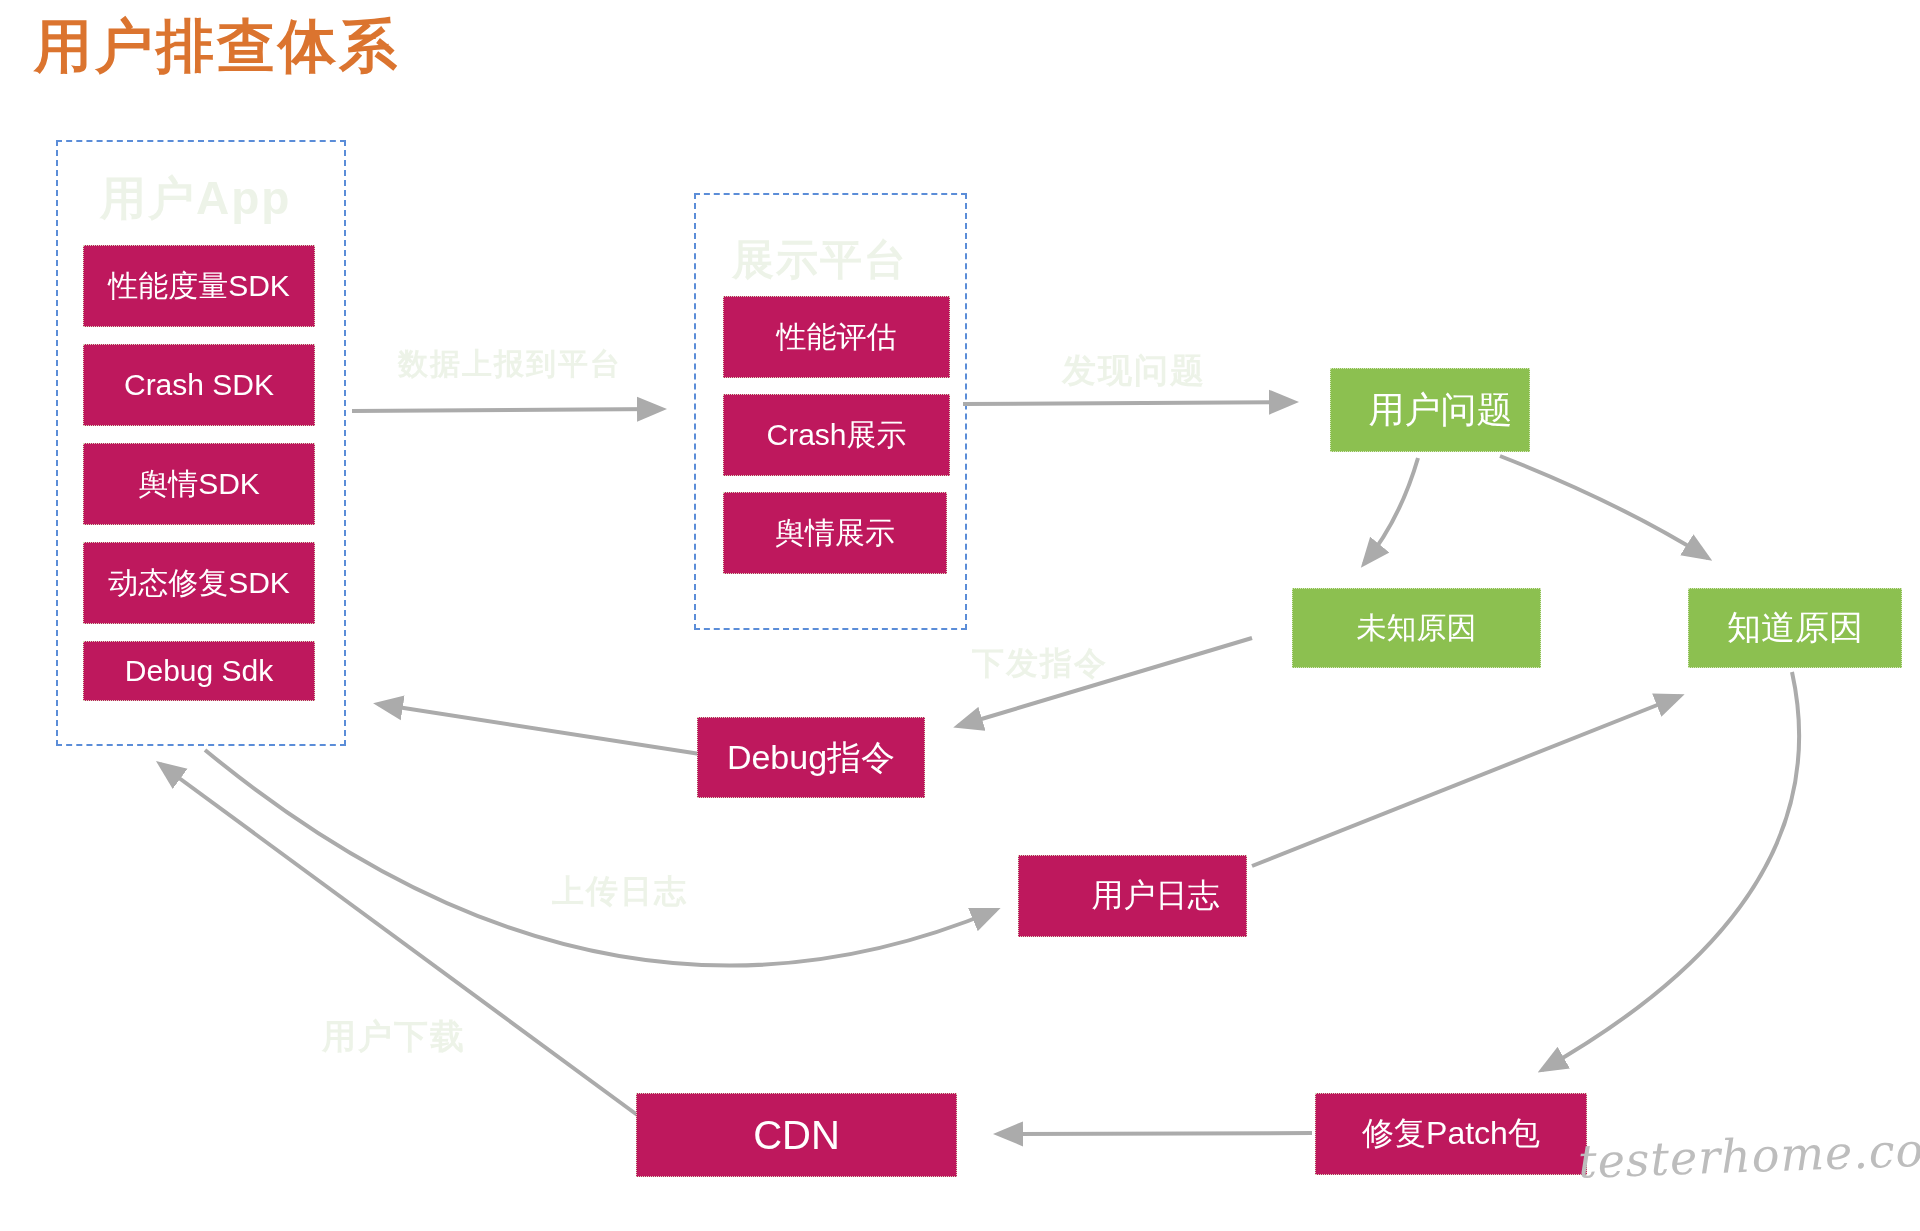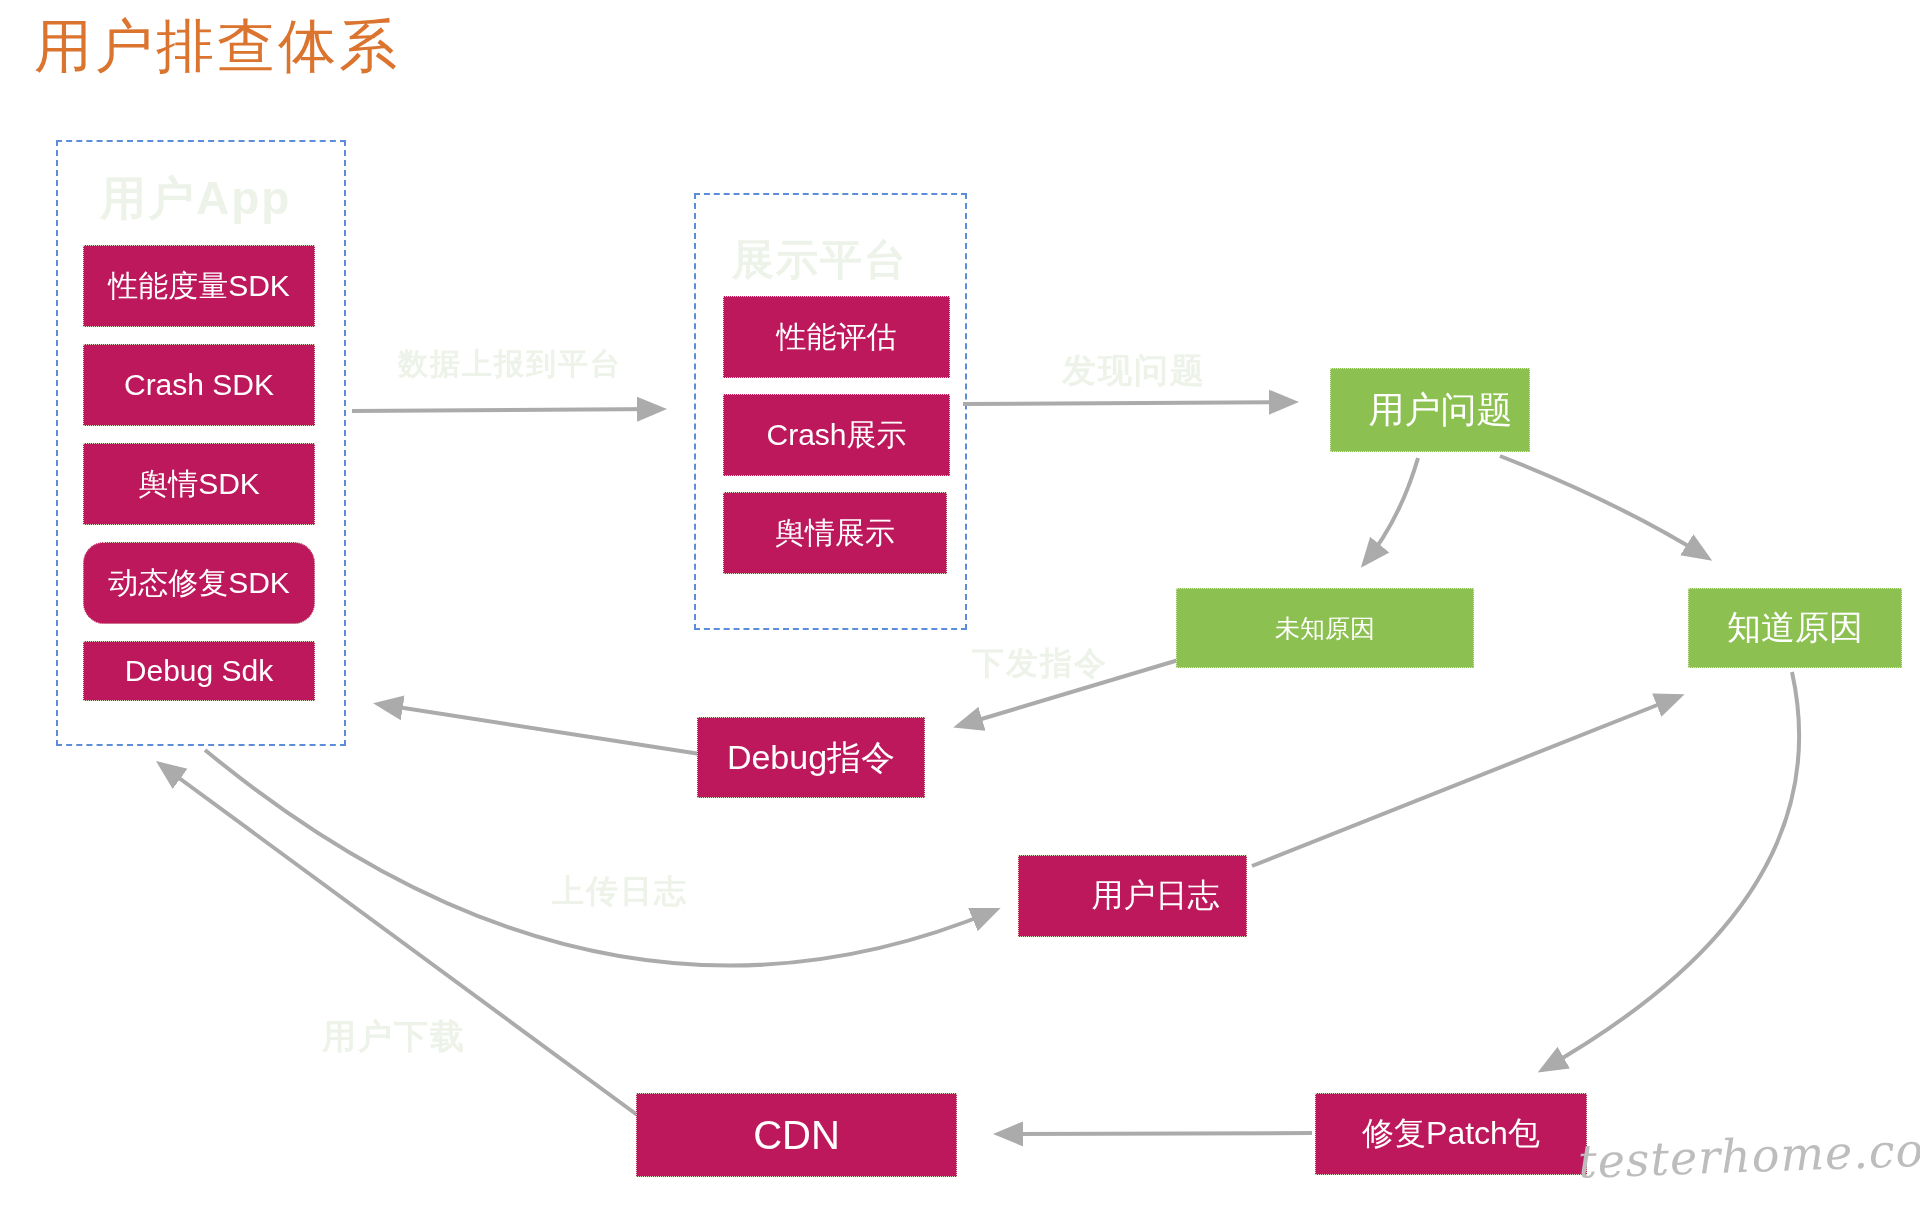--- a/index.html
+++ b/index.html
@@ -1,21 +1,21 @@
 <!DOCTYPE html>
 <html><head>
 <meta charset="utf-8">
 <style>
   html,body{margin:0;padding:0;background:#ffffff;}
   #stage{
     position:relative;width:1920px;height:1231px;background:#ffffff;overflow:hidden;
     font-family:"Liberation Sans","DejaVu Sans",sans-serif;
   }
   .page-title{
-    position:absolute;left:34px;top:8px;font-size:58px;font-weight:400;
+    position:absolute;left:34px;top:8px;font-size:58px;font-weight:700;
     color:#DB742F;letter-spacing:3px;
   }
   .dashed-group{
     position:absolute;border:2px dashed #5b8dd8;background:transparent;z-index:2;
   }
   .ghost{
     position:absolute;color:#edf3e8;font-weight:600;white-space:nowrap;z-index:1;
     letter-spacing:2px;
   }
   .node{
@@ -67,29 +67,29 @@
       <path d="M1252 866 L1680 696" marker-end="url(#arw)"></path>
       <path d="M1792 672 Q1842 900 1542 1070" marker-end="url(#arw)"></path>
       <path d="M1312 1133 L998 1134" marker-end="url(#arw)"></path>
       <path d="M655 1128 L160 764" marker-end="url(#arw)"></path>
     </g>
   </svg>
 
   <div class="node node-blue" style="left:83px;top:245px;width:232px;height:82px;font-size:30px;">性能度量SDK</div>
   <div class="node node-blue" style="left:83px;top:344px;width:232px;height:82px;font-size:30px;">Crash SDK</div>
   <div class="node node-blue" style="left:83px;top:443px;width:232px;height:82px;font-size:30px;">舆情SDK</div>
-  <div class="node node-blue" style="left:83px;top:542px;width:232px;height:82px;font-size:30px;border-radius:21px;">动态修复SDK</div>
+  <div class="node node-blue" style="left:83px;top:542px;width:232px;height:82px;font-size:30px;">动态修复SDK</div>
   <div class="node node-blue" style="left:83px;top:641px;width:232px;height:60px;font-size:30px;">Debug Sdk</div>
 
   <div class="node node-blue" style="left:723px;top:296px;width:227px;height:82px;font-size:30px;">性能评估</div>
   <div class="node node-blue" style="left:723px;top:394px;width:227px;height:82px;font-size:30px;">Crash展示</div>
   <div class="node node-blue" style="left:723px;top:492px;width:224px;height:82px;font-size:30px;">舆情展示</div>
 
   <div class="node node-green" style="left:1330px;top:368px;width:200px;height:84px;font-size:36px;padding-left:21px;">用户问题</div>
-  <div class="node node-green" style="left:1176px;top:588px;width:298px;height:80px;font-size:25px;">未知原因</div>
+  <div class="node node-green" style="left:1292px;top:588px;width:249px;height:80px;font-size:30px;">未知原因</div>
   <div class="node node-green" style="left:1688px;top:588px;width:214px;height:80px;font-size:34px;">知道原因</div>
 
   <div class="node node-blue" style="left:697px;top:717px;width:228px;height:81px;font-size:34px;">Debug指令</div>
   <div class="node node-blue" style="left:1018px;top:855px;width:229px;height:82px;font-size:32px;padding-left:46px;">用户日志</div>
   <div class="node node-blue" style="left:636px;top:1093px;width:321px;height:84px;font-size:40px;">CDN</div>
   <div class="node node-blue" style="left:1315px;top:1093px;width:272px;height:82px;font-size:32px;">修复Patch包</div>
 
   <div class="watermark">testerhome.com</div>
 
 </div>

